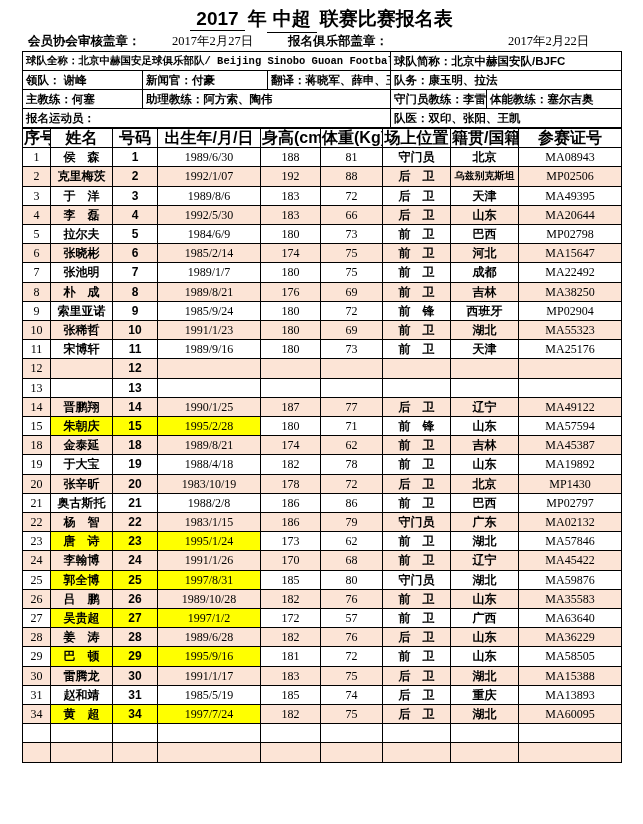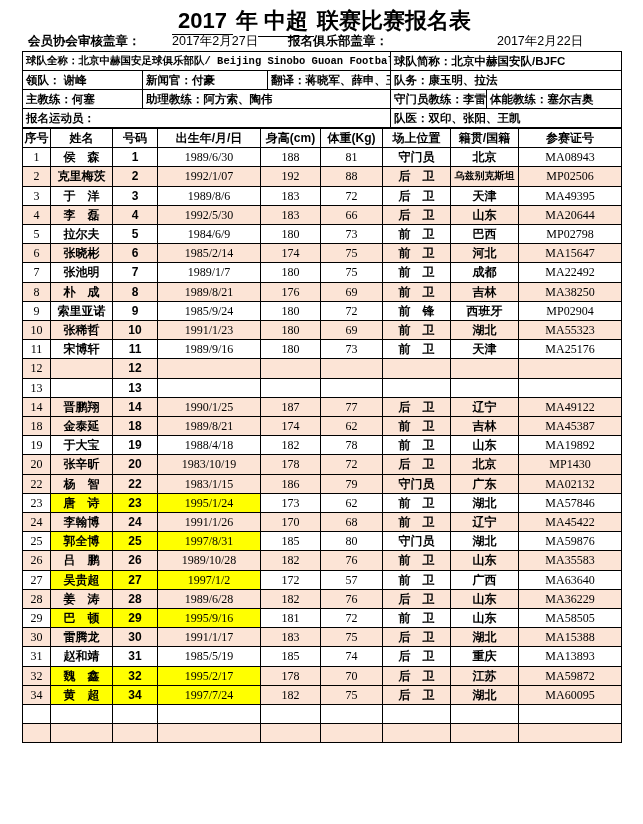--- a/index.html
+++ b/index.html
@@ -24,46 +24,46 @@
 
   
   .title-row {
     text-align: center;
     padding-top: 6px;
     height: 26px;
   }
   .title {
     display: inline-block;
     font-family: "Liberation Sans", "DejaVu Sans", sans-serif;
-    font-size: 22px;
+    font-size: 19px;
     font-weight: bold;
     letter-spacing: 0px;
     white-space: nowrap;
   }
   .title .u {
     display: inline-block;
     border-bottom: 1.5px solid #000;
     padding: 0 6px;
   }
   .title .sp { display:inline-block; width: 3px; }
 
   
   .stamp-line {
     position: relative;
     height: 19px;
-    font-family: Liberation Sans, sans-serif;
+    font-family: Liberation Serif, serif;
     font-size: 12.5px;
     font-weight: bold;
     padding-left: 22px;
     box-sizing: border-box;
   }
   .stamp-line .s1 { position:absolute; left: 28px;  top: 1px; }
   .stamp-line .s2 { position:absolute; left: 172px; top: 1px; font-weight:normal;text-align:center;}
   .stamp-line .s3 { position:absolute; left: 288px; top: 1px; text-align: center; }
-  .stamp-line .s4 { position:absolute; left: 497px; top: 1px; font-weight:normal;}
+  .stamp-line .s4 { position:absolute; left: 508px; top: 1px; font-weight:normal;}
 
   
   .info {
     width: 599px;
     margin-left: 22px;
     border-collapse: collapse;
     table-layout: fixed;
     font-family: "Liberation Sans", "DejaVu Sans", sans-serif;
     font-size: 11.5px;
     font-weight: bold;
@@ -95,21 +95,21 @@
     border: 1px solid #000;
     height: 18.2px;
     line-height: 18.2px;
     text-align: center;
     padding: 0 1px;
     overflow: hidden;
     white-space: nowrap;
   }
   .roster th {
     font-family: "Liberation Sans", "DejaVu Sans", sans-serif;
-    font-size: 12px;
+    font-size: 16px;
     font-weight: bold;
     background: #ffffff;
   }
   .roster td.cn {
     font-family: "Liberation Sans", "DejaVu Sans", sans-serif;
     font-weight: bold;
     font-size: 12px;
   }
   .roster td.num {
     font-family: "Liberation Sans", "DejaVu Sans", sans-serif;
@@ -358,20 +358,31 @@
           <td>14</td>
           <td class="cn">晋鹏翔</td>
           <td class="num">14</td>
           <td>1990/1/25</td>
           <td>187</td>
           <td>77</td>
           <td class="cn">后　卫</td>
           <td class="cn">辽宁</td>
           <td>MA49122</td>
         </tr>
+        <tr>
+          <td>15</td>
+          <td class="cn hl">朱朝庆</td>
+          <td class="num hl">15</td>
+          <td class="hl">1995/2/28</td>
+          <td>180</td>
+          <td>71</td>
+          <td class="cn">前　锋</td>
+          <td class="cn">山东</td>
+          <td>MA57594</td>
+        </tr>
         <tr class="alt">
           <td>18</td>
           <td class="cn">金泰延</td>
           <td class="num">18</td>
           <td>1989/8/21</td>
           <td>174</td>
           <td>62</td>
           <td class="cn">前　卫</td>
           <td class="cn">吉林</td>
           <td>MA45387</td>
@@ -390,20 +401,31 @@
         <tr class="alt">
           <td>20</td>
           <td class="cn">张辛昕</td>
           <td class="num">20</td>
           <td>1983/10/19</td>
           <td>178</td>
           <td>72</td>
           <td class="cn">后　卫</td>
           <td class="cn">北京</td>
           <td>MP1430</td>
+        </tr>
+        <tr>
+          <td>21</td>
+          <td class="cn">奥古斯托</td>
+          <td class="num">21</td>
+          <td>1988/2/8</td>
+          <td>186</td>
+          <td>86</td>
+          <td class="cn">前　卫</td>
+          <td class="cn">巴西</td>
+          <td>MP02797</td>
         </tr>
         <tr class="alt">
           <td>22</td>
           <td class="cn">杨　智</td>
           <td class="num">22</td>
           <td>1983/1/15</td>
           <td>186</td>
           <td>79</td>
           <td class="cn">守门员</td>
           <td class="cn">广东</td>
@@ -502,31 +524,20 @@
           <td class="cn">赵和靖</td>
           <td class="num">31</td>
           <td>1985/5/19</td>
           <td>185</td>
           <td>74</td>
           <td class="cn">后　卫</td>
           <td class="cn">重庆</td>
           <td>MA13893</td>
         </tr>
         <tr class="alt">
-          <td>32</td>
-          <td class="cn hl">魏　鑫</td>
-          <td class="num hl">32</td>
-          <td class="hl">1995/2/17</td>
-          <td>178</td>
-          <td>70</td>
-          <td class="cn">后　卫</td>
-          <td class="cn">江苏</td>
-          <td>MA59872</td>
-        </tr>
-        <tr class="alt">
           <td>34</td>
           <td class="cn hl">黄　超</td>
           <td class="num hl">34</td>
           <td class="hl">1997/7/24</td>
           <td>182</td>
           <td>75</td>
           <td class="cn">后　卫</td>
           <td class="cn">湖北</td>
           <td>MA60095</td>
         </tr>

